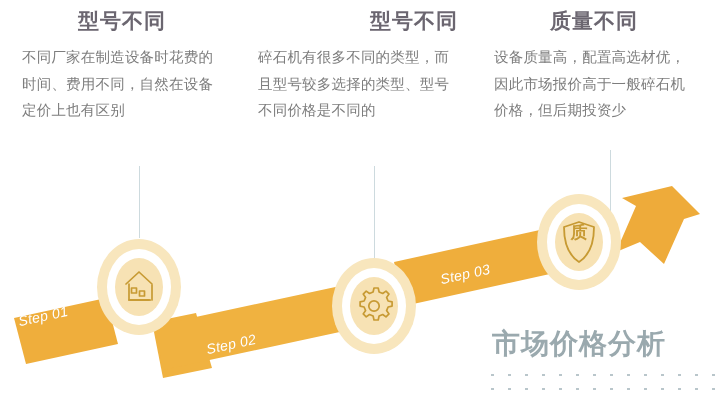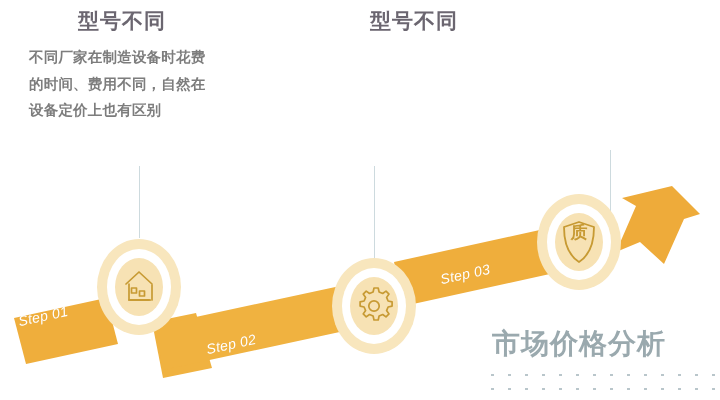--- a/index.html
+++ b/index.html
@@ -38,22 +38,21 @@
     margin: 0 0 11px 0;
     white-space: nowrap;
   }
   .col-2 .col-title { text-align: right; }
   .col-body {
     font-size: 14.5px;
     color: #7d7d7d;
     line-height: 1.82;
     letter-spacing: 0.2px;
     text-align: left;
-    margin: 7px;
-    font-weight: bold;
+    margin: 0;
   }
 
   
   .connector {
     position: absolute;
     width: 1px;
     background: #c4d4d8;
     opacity: .85;
   }
   .conn-1 { left: 139px;  top: 166px; height: 72px; }
@@ -124,22 +123,27 @@
 
 <div id="stage">
 
   <div class="col col-1">
     <div class="col-title">型号不同</div>
     <div class="col-body">不同厂家在制造设备时花费的时间、费用不同，自然在设备定价上也有区别</div>
   </div>
 
   <div class="col col-2">
     <div class="col-title">型号不同</div>
+    <div class="col-body">碎石机有很多不同的类型，而且型号较多选择的类型、型号不同价格是不同的</div>
   </div>
 
+  <div class="col col-3">
+    <div class="col-title">质量不同</div>
+    <div class="col-body">设备质量高，配置高选材优，因此市场报价高于一般碎石机价格，但后期投资少</div>
+  </div>
 
   <div class="connector conn-1"></div>
   <div class="connector conn-2"></div>
   <div class="connector conn-3"></div>
 
   <svg class="layer" viewBox="0 0 720 400">
 
     <polygon points="14,318 106,298 118,344 26,364" fill="#efae3c"></polygon>
 
     <polygon points="152,322 196,313 212,368 163,378" fill="#f0b240"></polygon>

